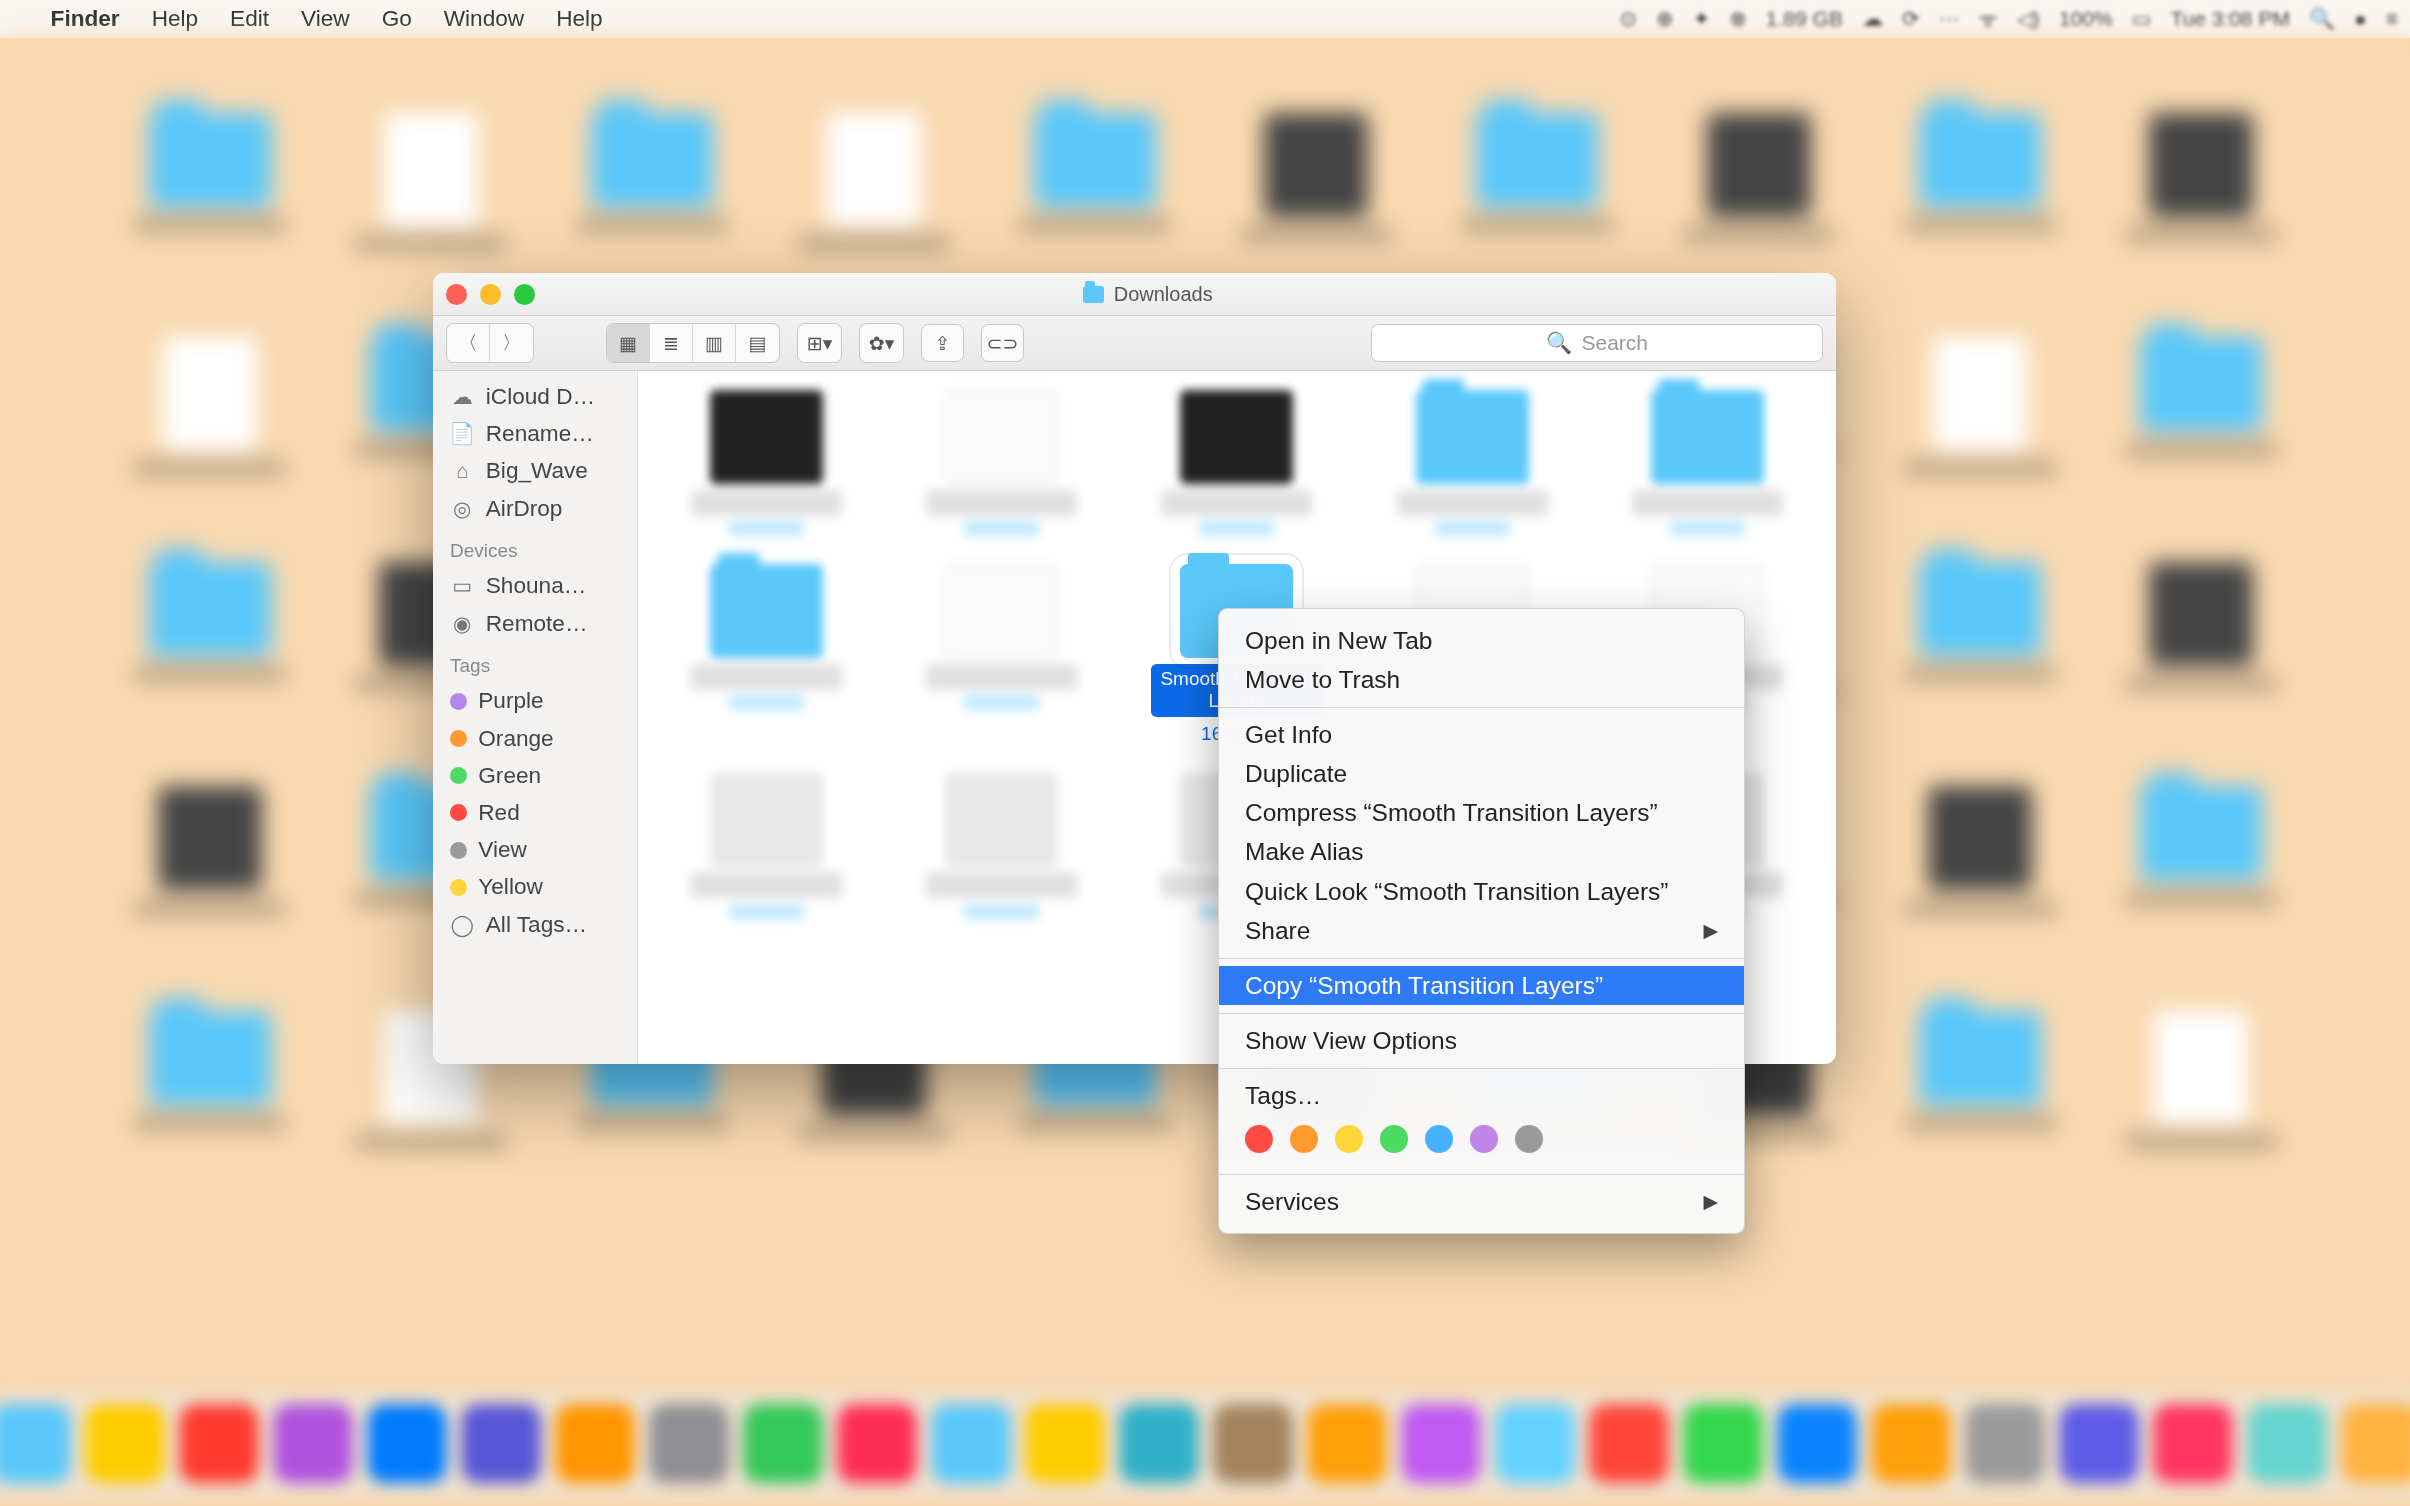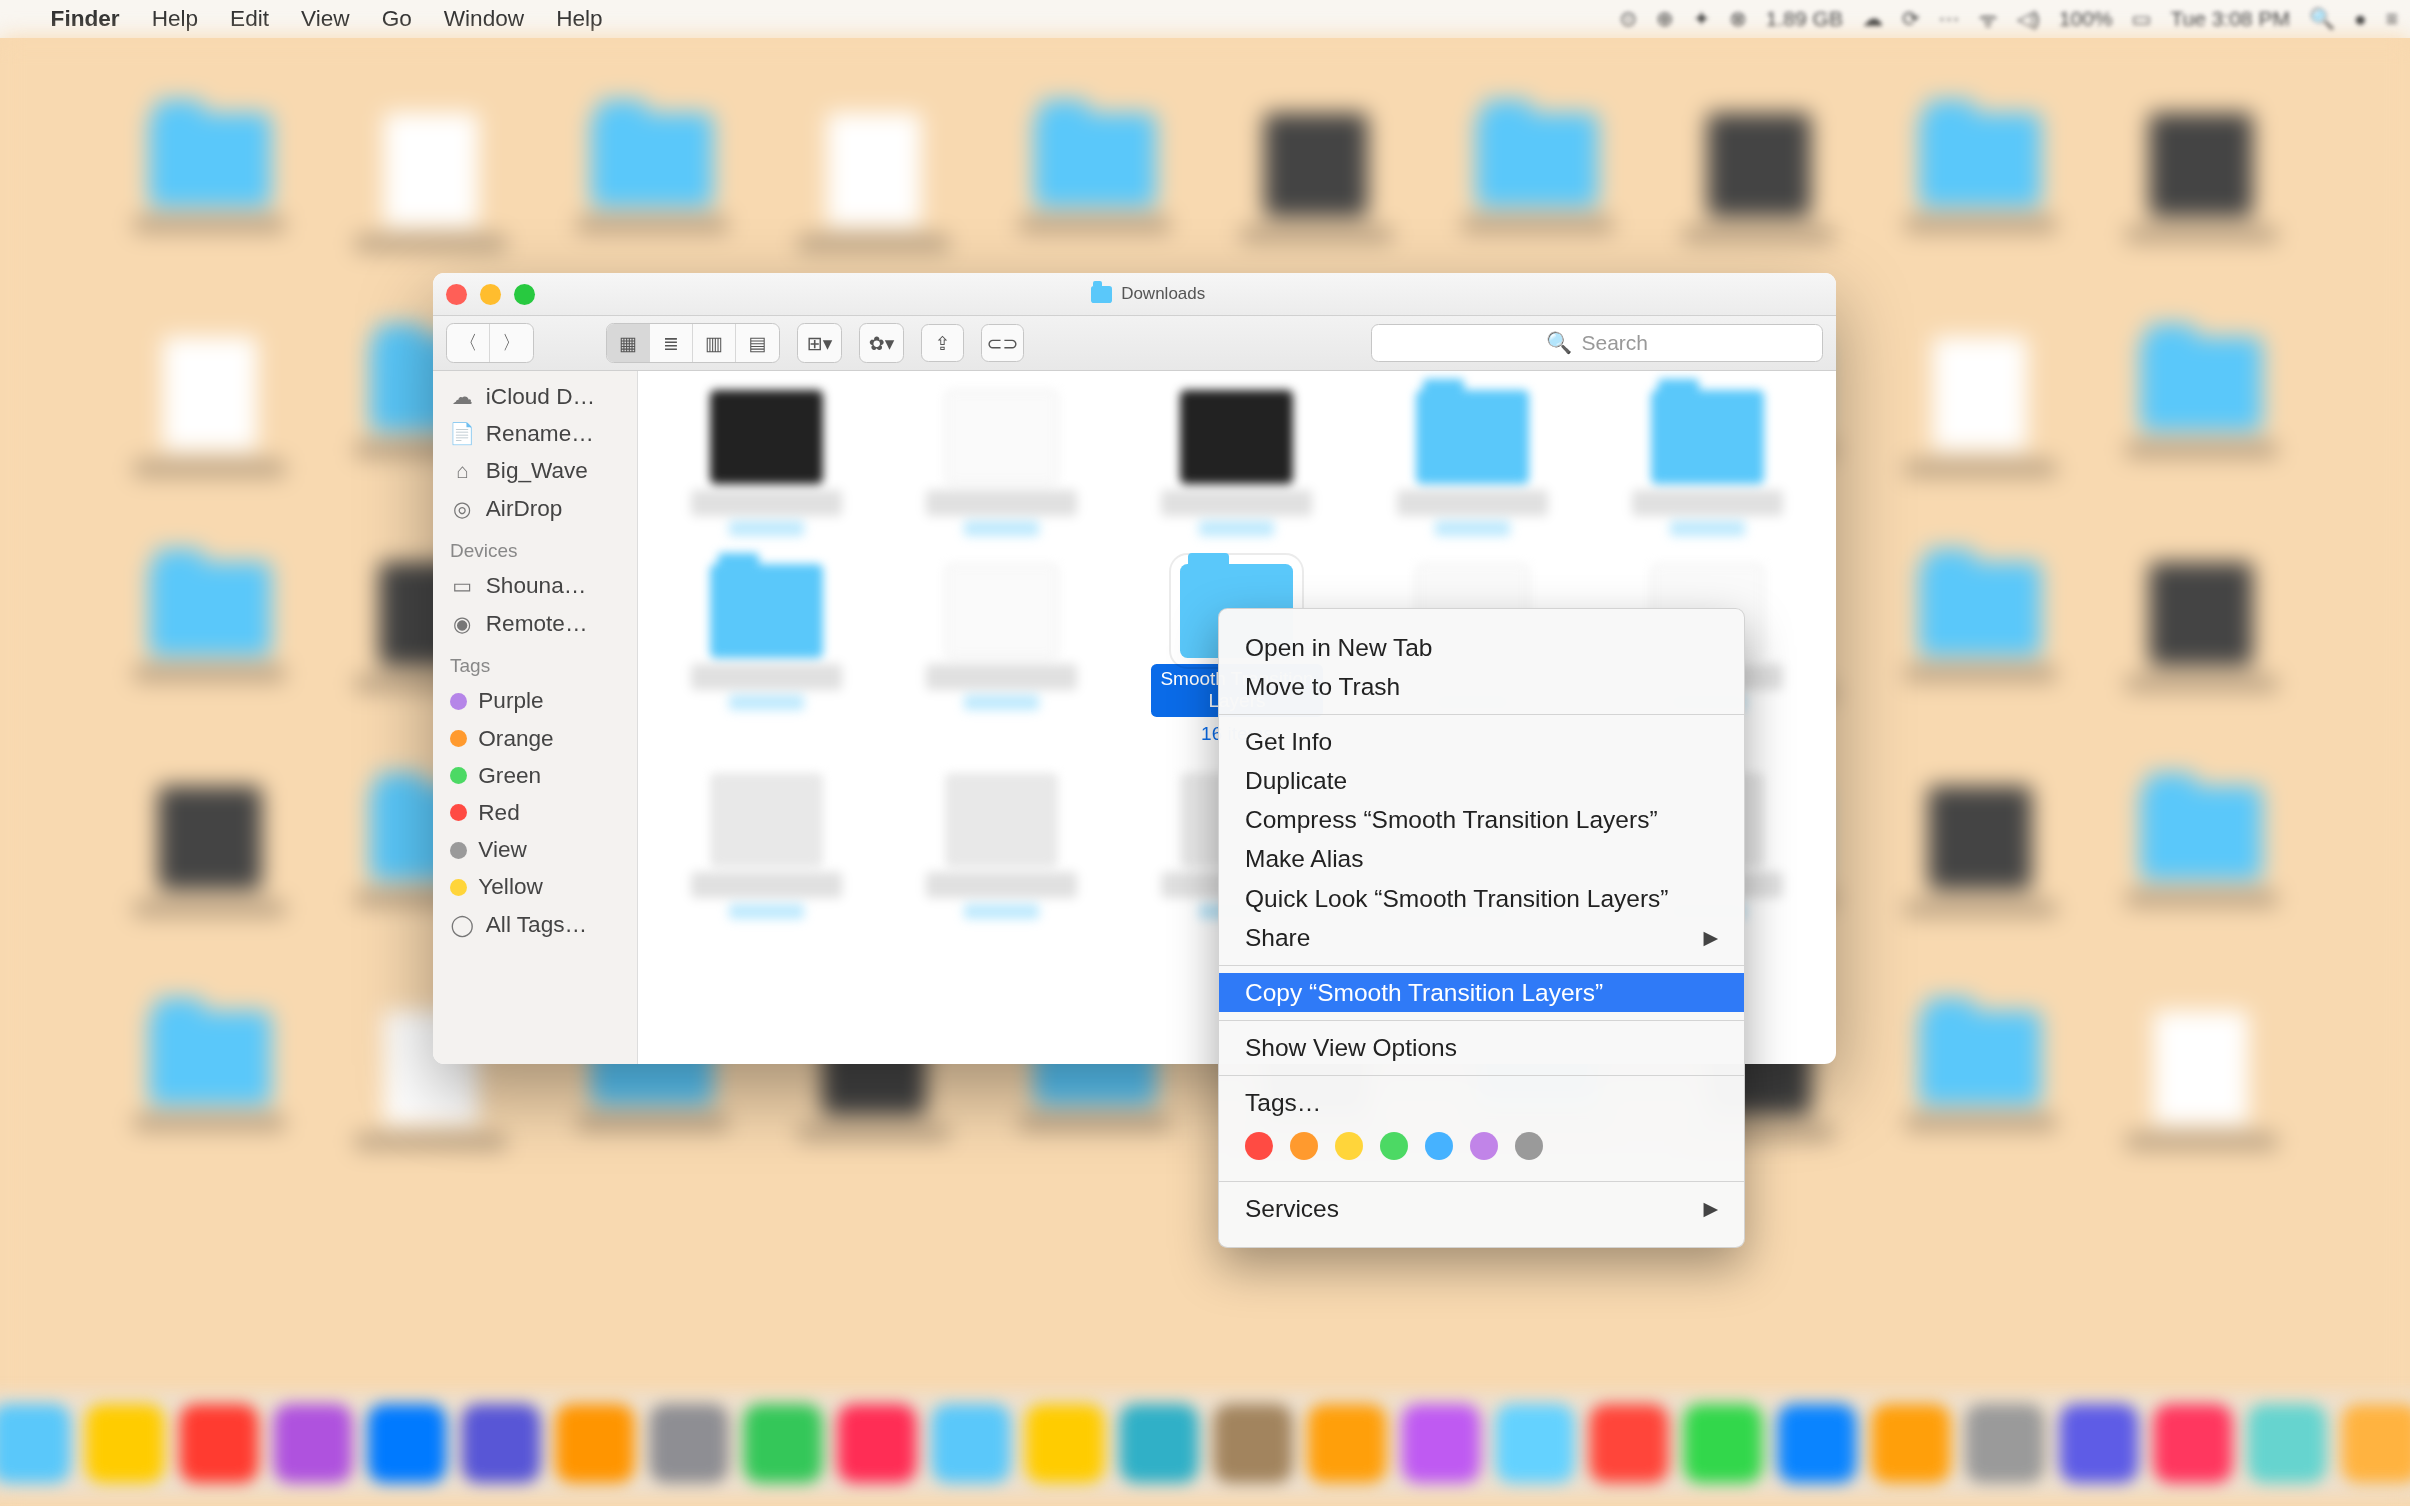--- a/index.html
+++ b/index.html
@@ -27,21 +27,21 @@
 .dock-icon { width: 79px; height: 79px; border-radius: 17px; }
 
 
 .finder { position: absolute; top: 273px; left: 433px; width: 1403px; height: 791px; background: #fff; border-radius: 11.3px; box-shadow: 0 28px 75px rgba(0,0,0,0.35); display: flex; flex-direction: column; overflow: hidden; }
 .titlebar { height: 43px; background: linear-gradient(#f6f6f6,#ececec); border-bottom: 0.9px solid #d0d0d0; display: flex; align-items: center; padding: 0 13px; gap: 11.3px; }
 .traffic { display: flex; gap: 13px; }
 .tl { width: 21px; height: 21px; border-radius: 50%; }
 .tl.red { background: #ff5f57; }
 .tl.yel { background: #ffbd2e; }
 .tl.grn { background: #28c940; }
-.title-center { flex:1; display:flex; justify-content:center; align-items:center; gap:9.4px; font-size: 17px; color:#555; }
+.title-center { flex:1; display:flex; justify-content:center; align-items:center; gap:9.4px; font-size: 20px; color:#555; }
 .title-icon { width:21px; height:17px; background:#5ac8fa; border-radius:2.8px; position:relative; }
 .title-icon::before { content:""; position:absolute; top:-4.7px; left:1.9px; width:9.4px; height:5.6px; background:#5ac8fa; border-radius:1.9px 1.9px 0 0; }
 
 .toolbar { height: 55px; background: linear-gradient(#f2f2f2,#e8e8e8); border-bottom: 0.9px solid #cfcfcf; display:flex; align-items:center; padding: 0 13px; gap: 17px; }
 .seg { display:flex; border:0.9px solid #c6c6c6; border-radius:7.5px; overflow:hidden; background:#fafafa; }
 .seg .btn { width:43px; height:38px; display:flex; align-items:center; justify-content:center; border-right:0.9px solid #d8d8d8; font-size:19px; color:#555; }
 .seg .btn:last-child { border-right:none; }
 .seg .btn.active { background:#d8d8d8; }
 .tool-btn { width:43px; height:38px; border:0.9px solid #c6c6c6; border-radius:7.5px; display:flex; align-items:center; justify-content:center; background:#fafafa; color:#555; font-size:19px; }
 .tool-spacer { flex:1; }
@@ -66,21 +66,21 @@
 .fmeta { width:75px; height:15px; background:rgba(90,200,250,0.4); border-radius:2.8px; filter: blur(2.8px); }
 .file-grid .blurred { filter: blur(4.7px); }
 
 
 .selected-wrap { position:relative; }
 .selected-wrap .fthumb { outline: 2.8px solid rgba(0,0,0,0.08); outline-offset: 9.4px; border-radius:7.5px; }
 .sel-label { background:#0a6be8; color:#fff; font-size:19px; padding:3.8px 9.4px; border-radius:5.6px; text-align:center; line-height:1.2; max-width:188px; }
 .sel-meta { color:#0a6be8; font-size:19px; }
 
 
-.context { position:absolute; top: 608px; left: 1218px; width: 527px; background: rgba(248,248,248,0.98); border:0.9px solid rgba(0,0,0,0.15); border-radius:9.4px; box-shadow: 0 19px 47px rgba(0,0,0,0.35); padding: 19px 0; font-size:24.5px; color:#222; }
+.context { position:absolute; top: 608px; left: 1218px; width: 527px; background: rgba(248,248,248,0.98); border:0.9px solid rgba(0,0,0,0.15); border-radius:9.4px; box-shadow: 0 19px 47px rgba(0,0,0,0.35); padding: 12px 0; font-size:24.5px; color:#222; }
 .ctx-item { padding: 5.6px 26px; display:flex; align-items:center; justify-content:space-between; }
 .ctx-item.highlight { background:#2f7af7; color:#fff; }
 .ctx-sep { height:0.9px; background:#d4d4d4; margin:7.5px 0; }
 .ctx-tags { display:flex; gap:17px; padding: 9.4px 26px 13px; }
 .ctx-tag { width:28px; height:28px; border-radius:50%; }
 .ctx-arrow { font-size:19px; color:#444; }
 </style>
 </head>
 <body style="transform: scale(1);">
 

